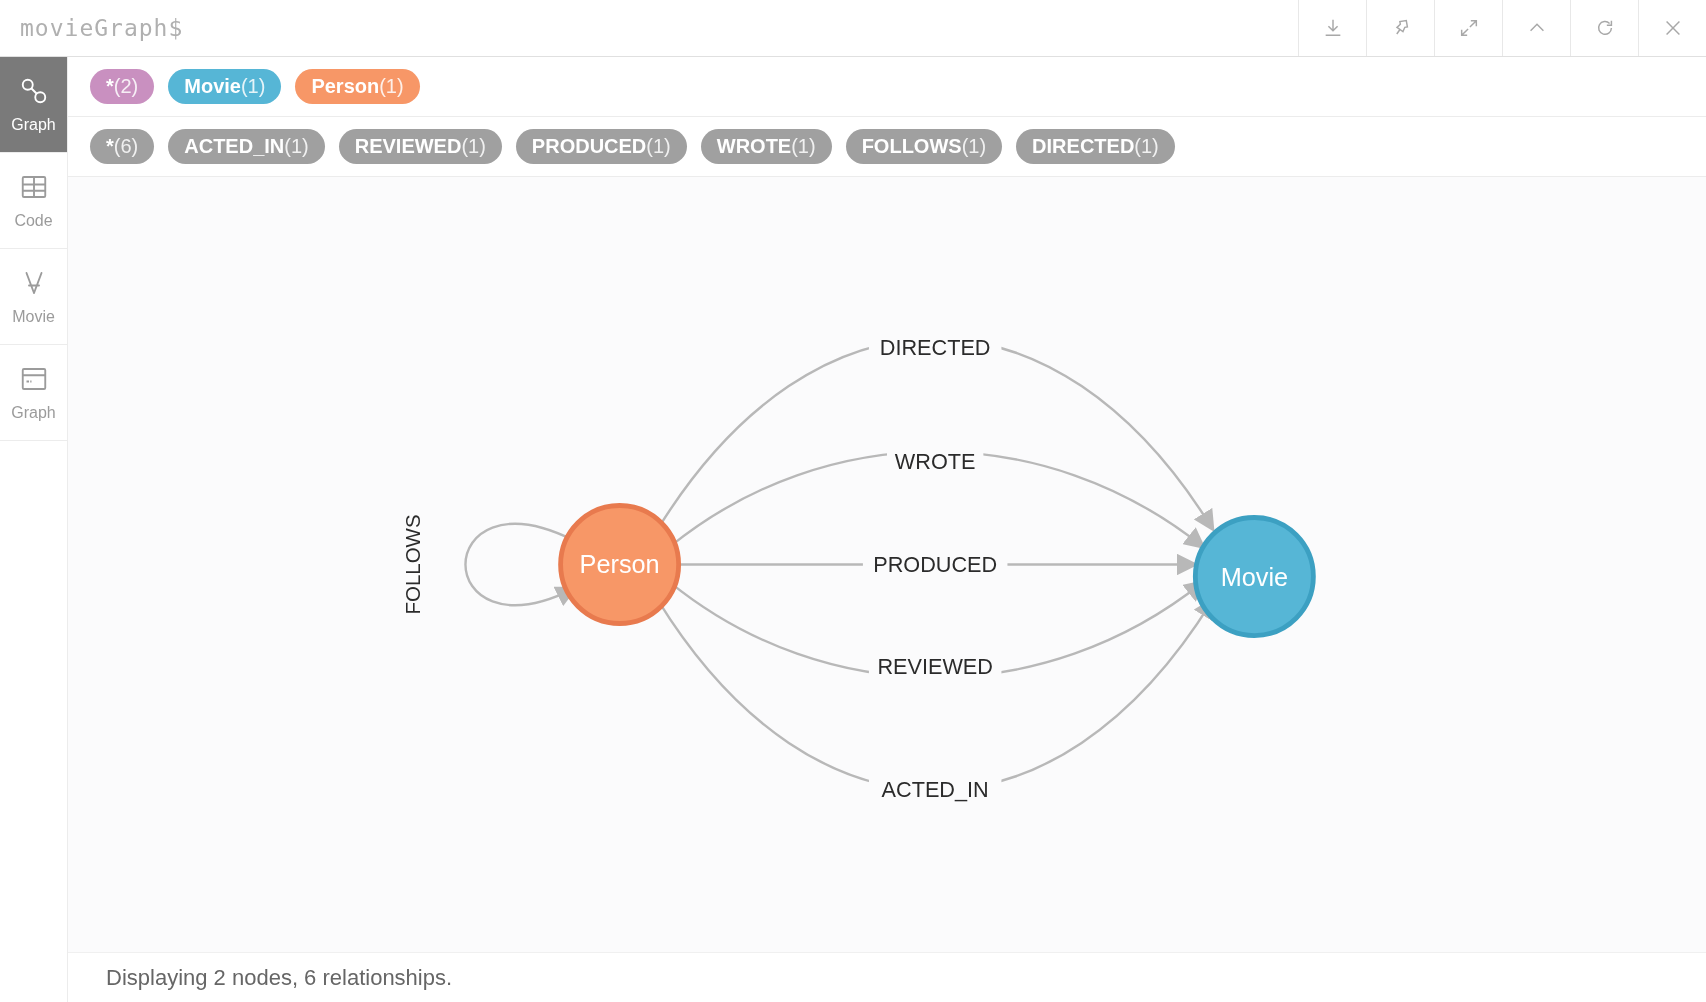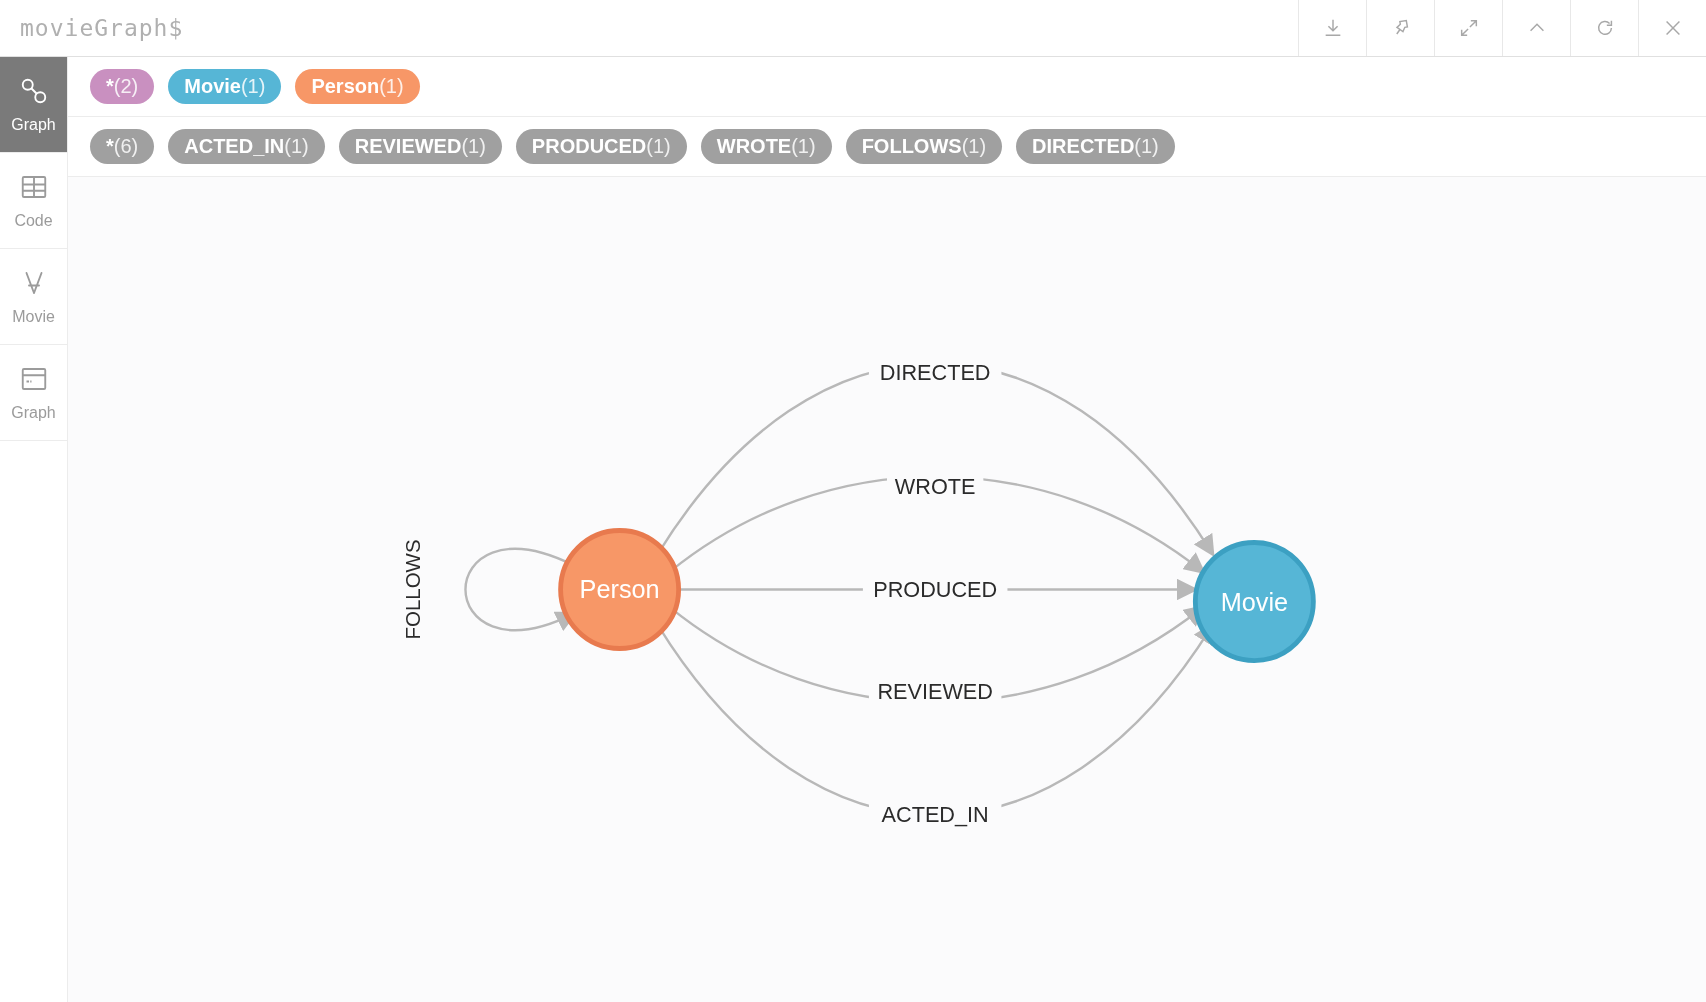--- a/index.html
+++ b/index.html
@@ -188,14 +188,17 @@
         <text class="edge-label" x="720" y="503">ACTED_IN</text>
 
         <circle cx="458" cy="310" r="49" fill="#f79767" stroke="#e87a4e" stroke-width="4"></circle>
         <text class="node-label" x="458" y="310">Person</text>
 
         <circle cx="985" cy="320" r="49" fill="#56b6d6" stroke="#3ca0c2" stroke-width="4"></circle>
         <text class="node-label" x="985" y="320">Movie</text>
       </svg>
     </div>
 
+    <div class="status">
+      <span>Displaying 2 nodes, 6 relationships.</span>
+    </div>
   </div>
 </div>
 
 </body></html>

